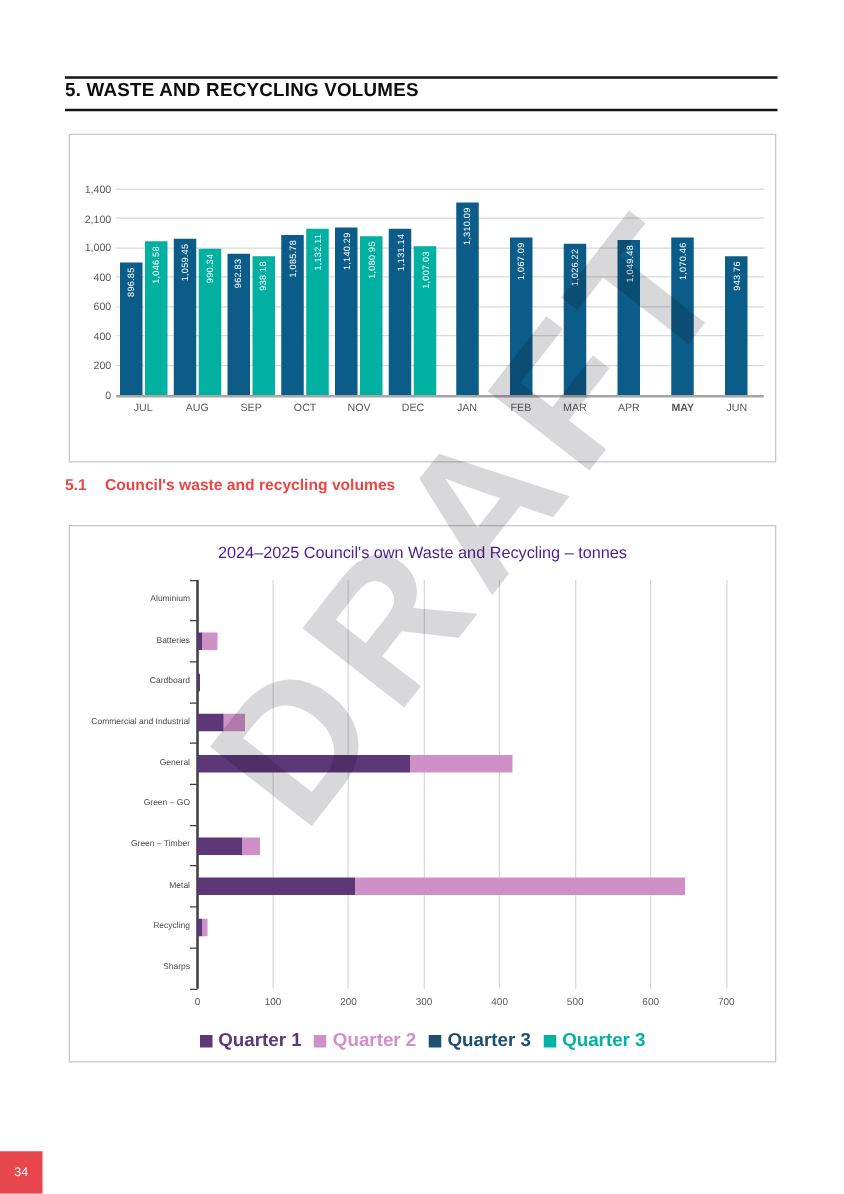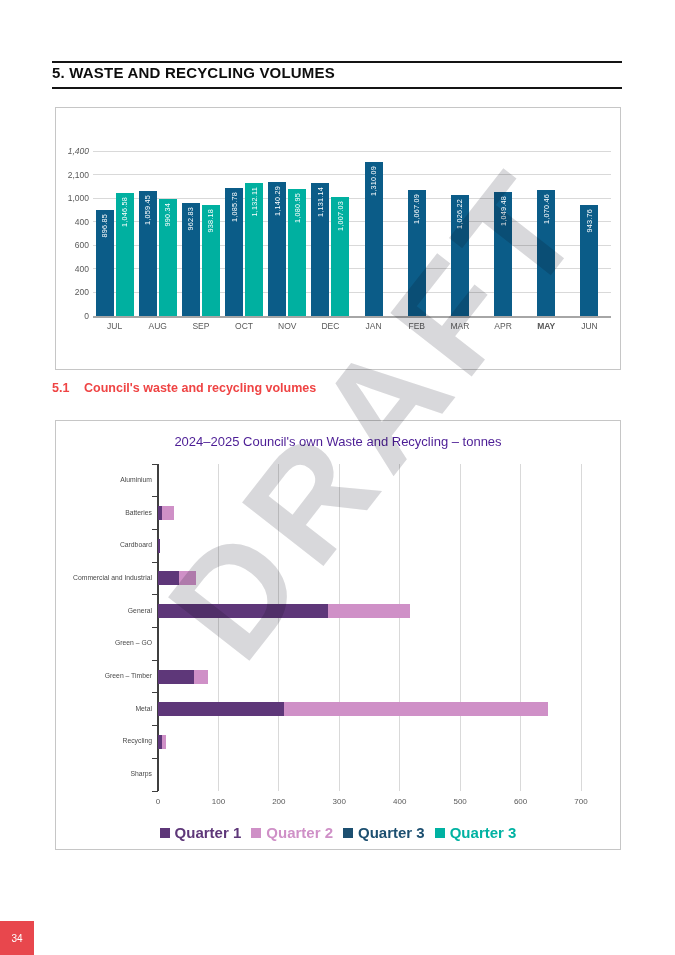--- a/index.html
+++ b/index.html
@@ -72,21 +72,21 @@
         <div class="ylab" style="top: 112.857px;">400</div>
         <div class="hgrid" style="top: 93.7857px;"></div>
         <div class="ylab" style="top: 89.2857px;">600</div>
         <div class="hgrid" style="top: 70.2143px;"></div>
         <div class="ylab" style="top: 65.7143px;">400</div>
         <div class="hgrid" style="top: 46.6429px;"></div>
         <div class="ylab" style="top: 42.1429px;">1,000</div>
         <div class="hgrid" style="top: 23.0714px;"></div>
         <div class="ylab" style="top: 18.5714px;">2,100</div>
         <div class="hgrid" style="top: -0.5px;"></div>
-        <div class="ylab" style="top: -5px; font-style: italic;">1,400</div>
+        <div class="ylab" style="top: -5px;">1,400</div>
         <div class="vbar" style="left: 2.58333px; height: 105.7px; background: rgb(11, 92, 136);">
           <div class="vbarlab">896.85</div>
         </div>
         <div class="vbar" style="left: 22.5833px; height: 123.347px; background: rgb(0, 176, 160);">
           <div class="vbarlab">1,046.58</div>
         </div>
         <div class="xlab1" style="left: 0px; width: 43.1667px;">JUL</div>
         <div class="vbar" style="left: 45.75px; height: 124.864px; background: rgb(11, 92, 136);">
           <div class="vbarlab">1,059.45</div>
         </div>

